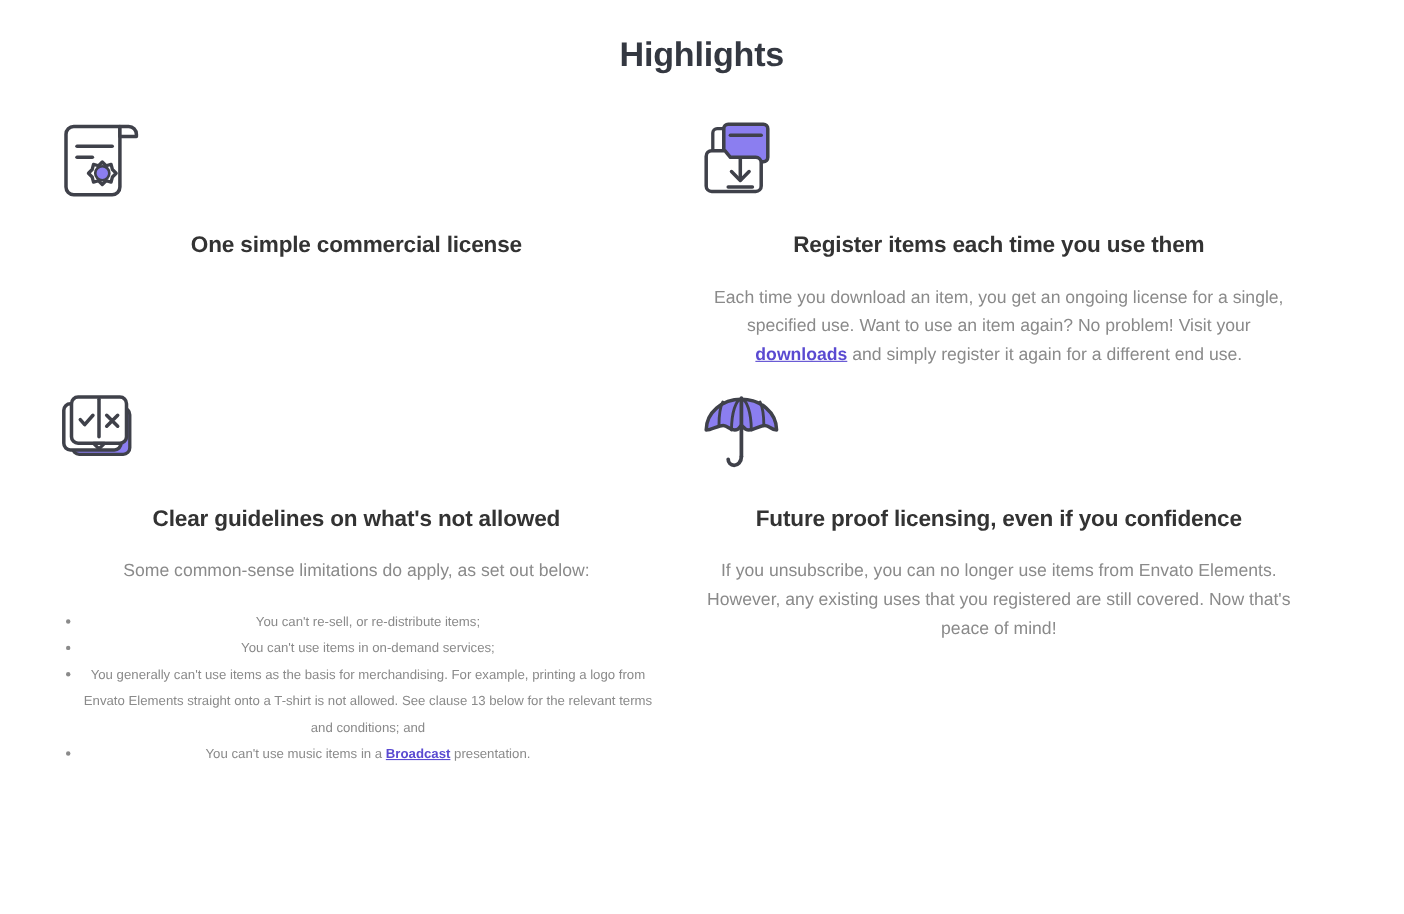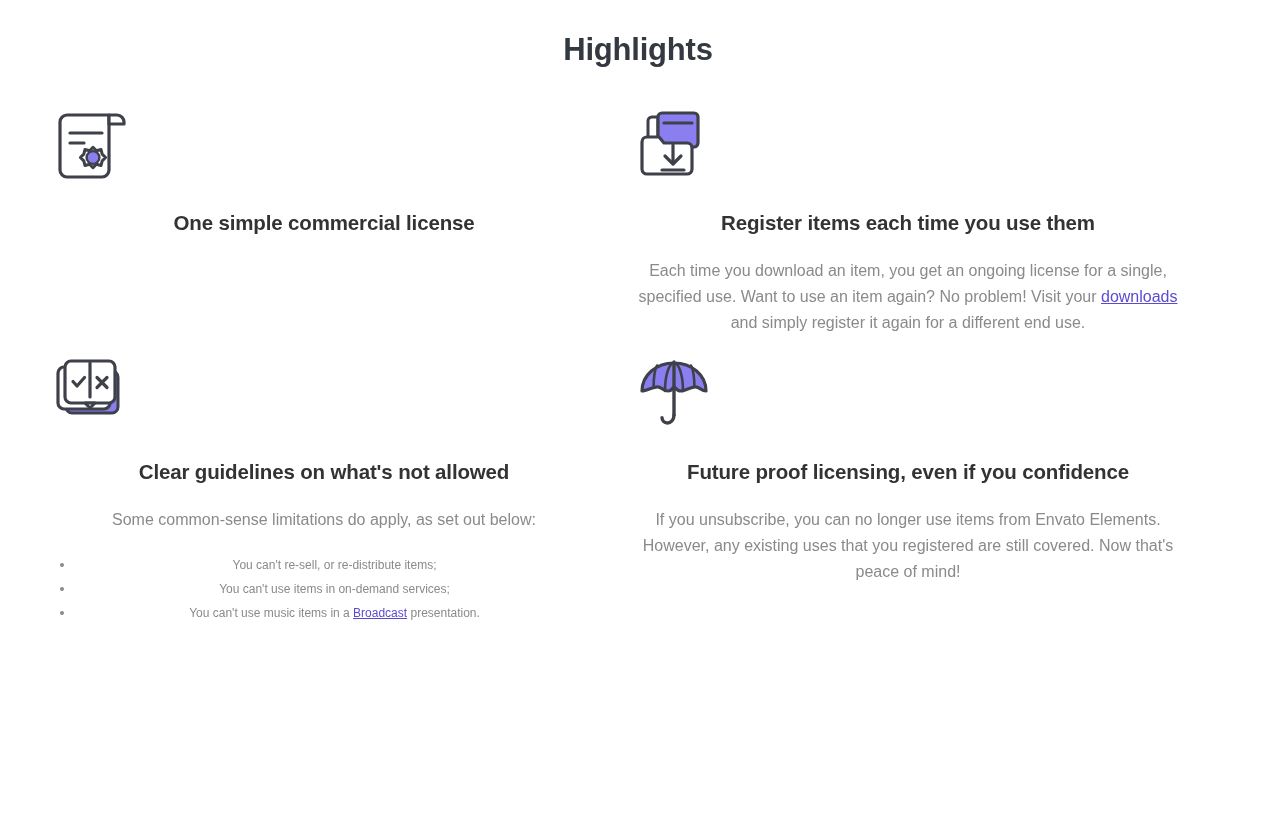--- a/index.html
+++ b/index.html
@@ -74,21 +74,21 @@
     font-size: 16px;
     line-height: 26px;
     color: #8a8a8a;
     font-weight: normal;
   }
 
   .card-body a,
   .bullet-list a {
     color: #5a4ad1;
     text-decoration: underline;
-    font-weight: normal;
+    font-weight: bold;
   }
 
   .bullet-list {
     margin: 20px 0 0 0;
     padding: 0;
     list-style: none;
     font-size: 12px;
     line-height: 24px;
     color: #8a8a8a;
   }
@@ -166,20 +166,21 @@
           <path d="M19 24.5l4 4.5 7.5-8.5" stroke="#3f414a" stroke-width="3.2" stroke-linecap="round" stroke-linejoin="round"></path>
           <path d="M43 20.5l10 10M53 20.5l-10 10" stroke="#3f414a" stroke-width="3.2" stroke-linecap="round"></path>
           <path d="M31 46h10l-5 5-5-5z" fill="#ffffff" stroke="#3f414a" stroke-width="3" stroke-linejoin="round"></path>
         </svg>
       </span>
       <h2 class="card-title">Clear guidelines on what's not allowed</h2>
       <p class="card-body"><span>Some common-sense limitations do apply, as set out below:</span></p>
       <ul class="bullet-list">
         <li><span>You can't re-sell, or re-distribute items;</span></li>
         <li><span>You can't use items in on-demand services;</span></li>
+        <li><span>You generally can't use items as the basis for merchandising. For example, printing a logo from Envato Elements straight onto a T-shirt is not allowed. See clause 13 below for the relevant terms and conditions; and</span></li>
         <li><span>You can't use music items in a </span><a href="#">Broadcast</a><span> presentation.</span></li>
       </ul>
     </div>
 
     <div class="card right row-two">
       <span class="card-icon">
         <svg class="icon-svg" width="72" height="72" viewBox="0 0 72 72" fill="none" xmlns="http://www.w3.org/2000/svg">
           <path d="M4 34c0-16 14.4-28 32-28s32 12 32 28c-4.6 0-6.4-4.2-10.6-4.2S47.4 34 42.8 34c-4.6 0-5.6-4.2-6.8-4.2S34.6 34 30 34c-4.6 0-6.4-4.2-10.6-4.2S8.6 34 4 34z" fill="#8b7ef0" stroke="#3f414a" stroke-width="3.2" stroke-linejoin="round"></path>
           <path d="M36 6c-5 0-9 12.5-9 28M36 6c5 0 9 12.5 9 28" stroke="#3f414a" stroke-width="2.6" stroke-linecap="round"></path>
           <path d="M19 8.5c-2 4-3.4 12-3.4 21.3M53 8.5c2 4 3.4 12 3.4 21.3" stroke="#3f414a" stroke-width="2.6" stroke-linecap="round"></path>

